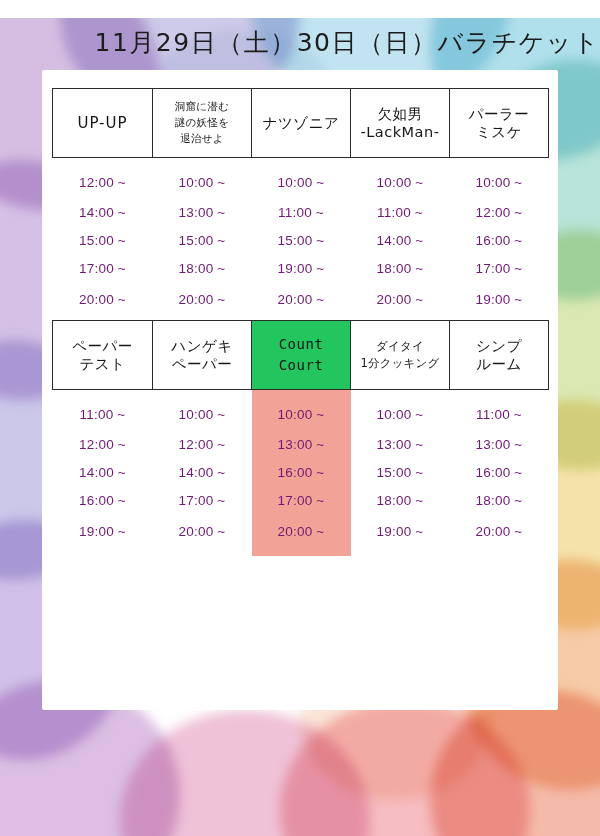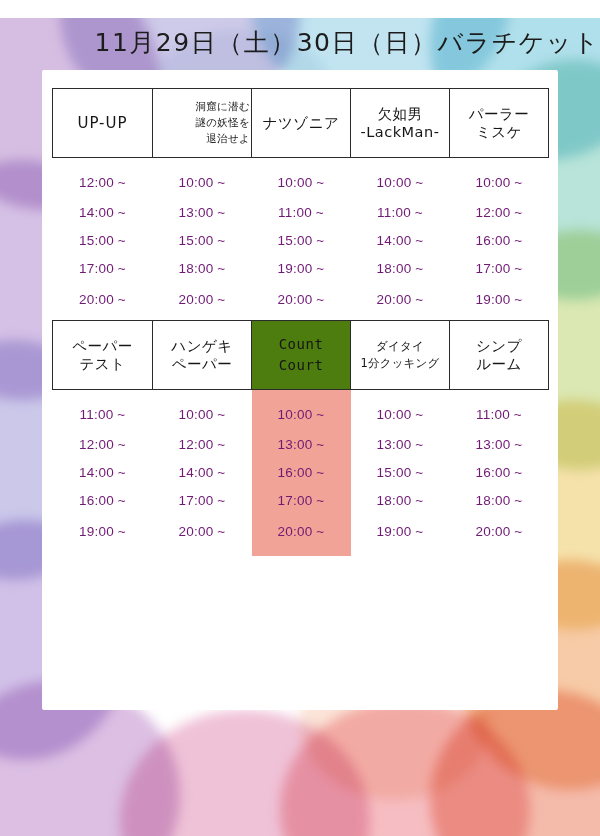--- a/index.html
+++ b/index.html
@@ -93,36 +93,35 @@
     letter-spacing: 1px;
   }
   .hdr td.mid {
     font-size: 14.5px;
     letter-spacing: 0.5px;
   }
   .hdr td.small {
     font-size: 10.5px;
     letter-spacing: 0.3px;
     line-height: 1.5;
-    text-align: right;
   }
   .hdr td.tiny {
     font-size: 11.5px;
     letter-spacing: 0.2px;
     line-height: 1.45;
     margin-left: 8px;
   }
   .hdr td.mono {
     font-family: "DejaVu Sans Mono", monospace;
     font-size: 14px;
     letter-spacing: 0.5px;
     line-height: 1.5;
   }
   .hdr td.hl {
-    background: #4d7c0f;
+    background: #22c55e;
   }
 
   .body td {
     border: none;
     height: 28px;
     text-align: center;
     vertical-align: middle;
     font-family: Liberation Sans, sans-serif;
     font-size: 13.5px;
     color: #701a75;

